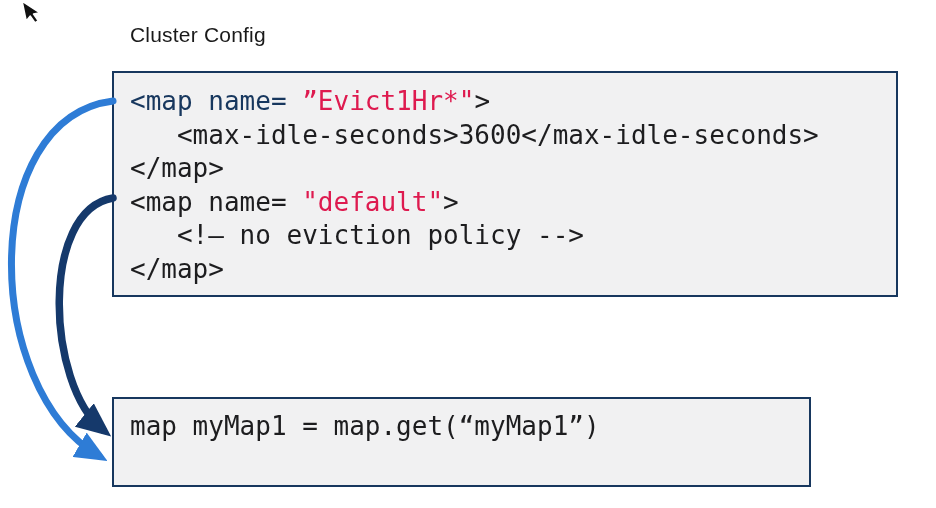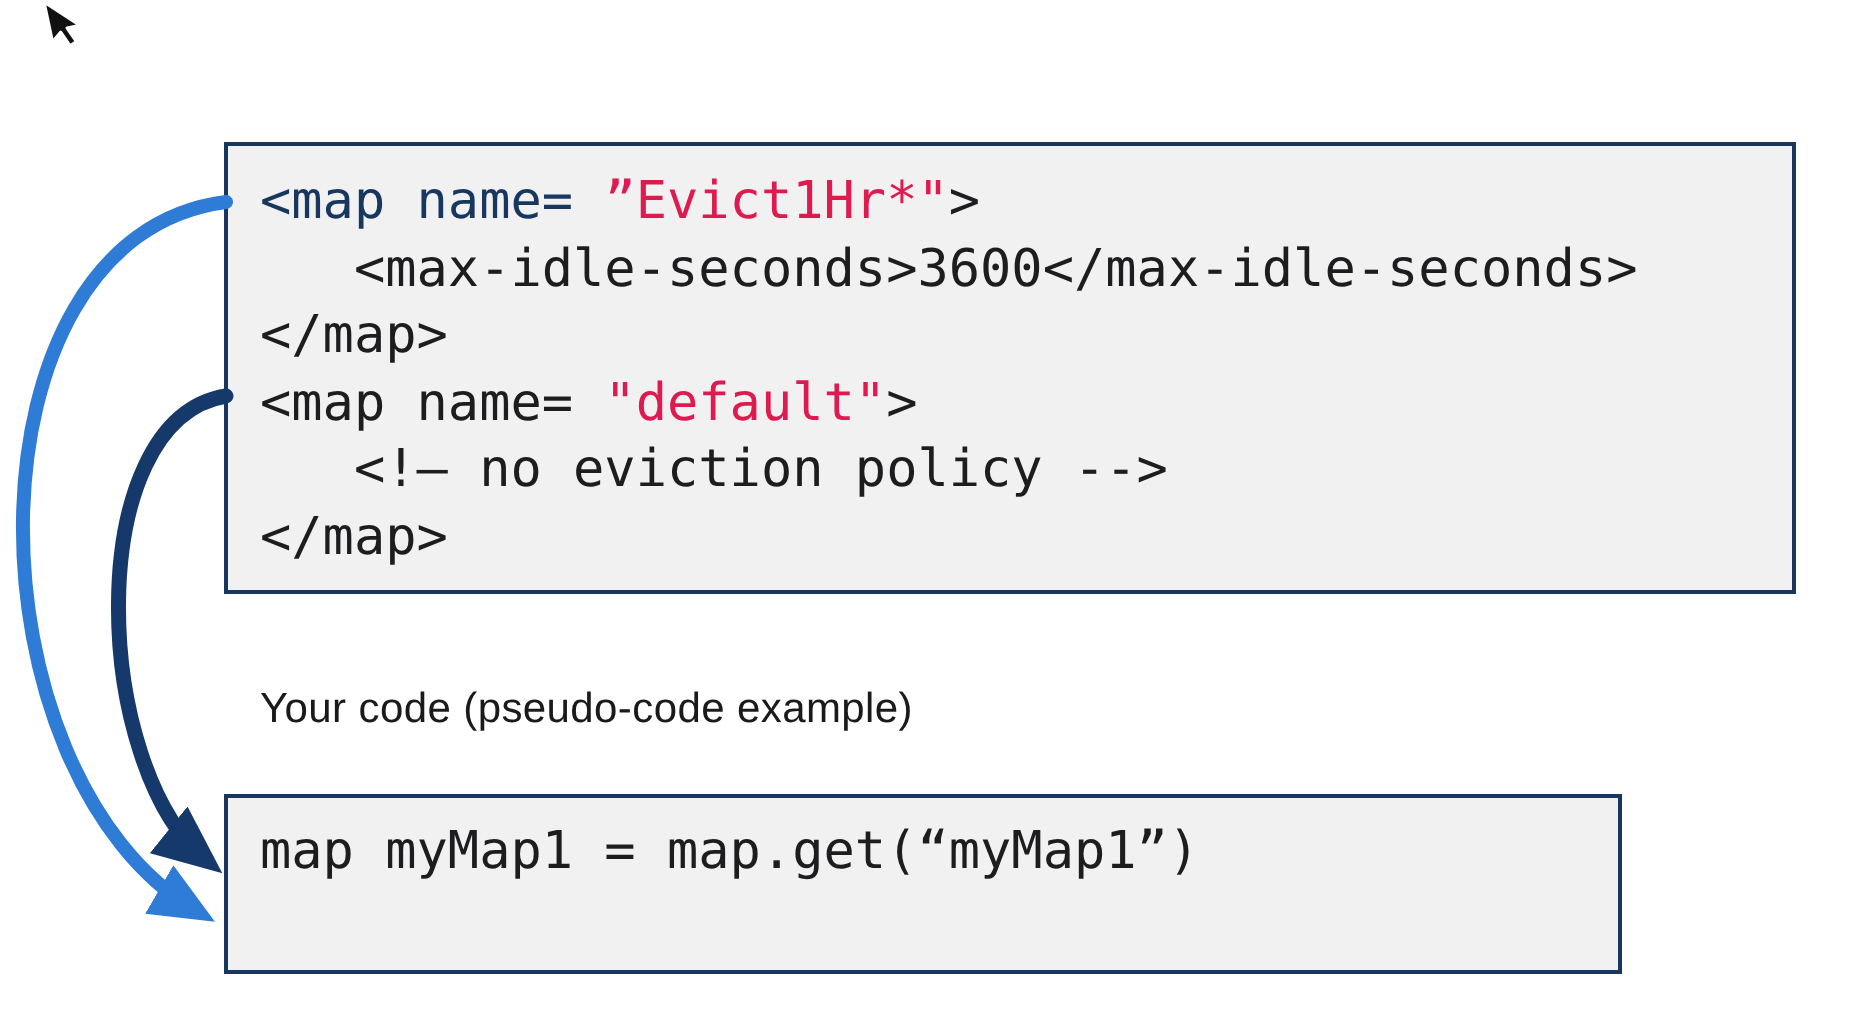--- a/index.html
+++ b/index.html
@@ -63,22 +63,22 @@
 <body>
 
 <div class="canvas">
 
   <svg class="cursor-layer" viewBox="0 0 60 50">
     <g transform="translate(22,1) rotate(-12)">
       <polygon points="0,0 0,20.5 5,16.5 8.2,24.2 11.8,22.7 8.6,15.2 15.2,15.2" fill="#111111" stroke="#ffffff" stroke-width="1.6" stroke-linejoin="round"></polygon>
     </g>
   </svg>
 
+  <div class="section-label label-top">Cluster Config</div>
 
-  <div class="section-label label-bottom">Your code (pseudo-code example)</div>
 
   <div class="codebox codebox-top"><div class="code-line"><span class="seg-tag">&lt;map name= </span><span class="seg-string">”Evict1Hr*"</span><span class="seg-plain">&gt;</span></div><div class="code-line"><span class="seg-plain">   &lt;max-idle-seconds&gt;3600&lt;/max-idle-seconds&gt;</span></div><div class="code-line"><span class="seg-plain">&lt;/map&gt;</span></div><div class="code-line"><span class="seg-plain">&lt;map name= </span><span class="seg-string">"default"</span><span class="seg-plain">&gt;</span></div><div class="code-line"><span class="seg-plain">   &lt;!– no eviction policy --&gt;</span></div><div class="code-line"><span class="seg-plain">&lt;/map&gt;</span></div></div>
 
   <div class="codebox codebox-bottom"><div class="code-line"><span class="seg-plain">map myMap1 = map.get(“myMap1”)</span></div></div>
 
   <svg class="arrow-layer" viewBox="0 0 936 508">
     <defs>
       <marker id="ah-blue" viewBox="0 0 4.6 4" markerWidth="4.6" markerHeight="4" refX="3.2" refY="2" orient="auto">
         <path d="M0,0 L4.6,2 L0,4 Z" fill="#2e7cd6"></path>
       </marker>

